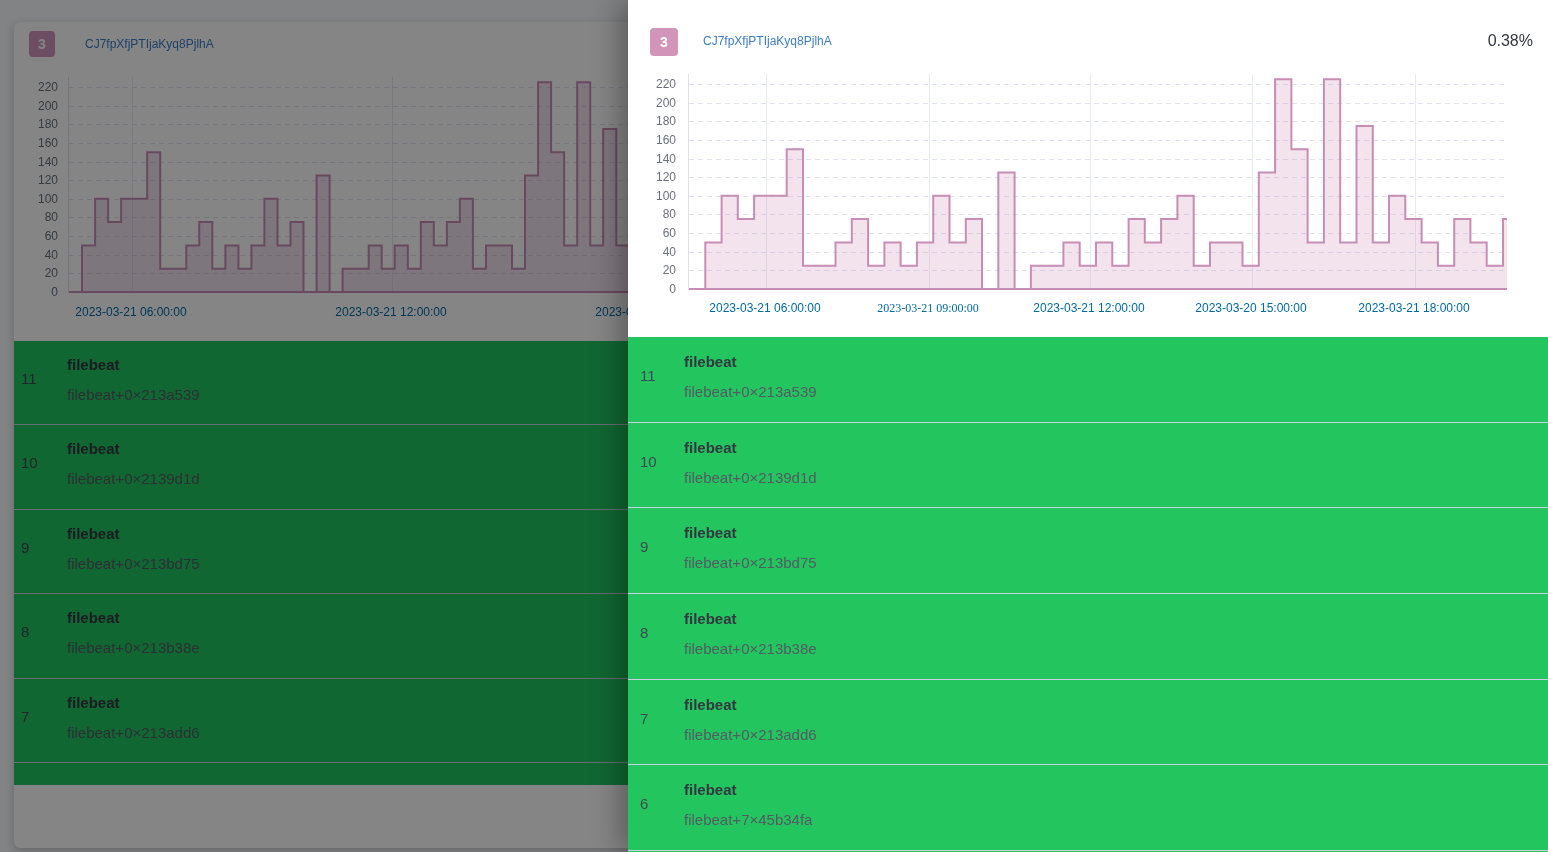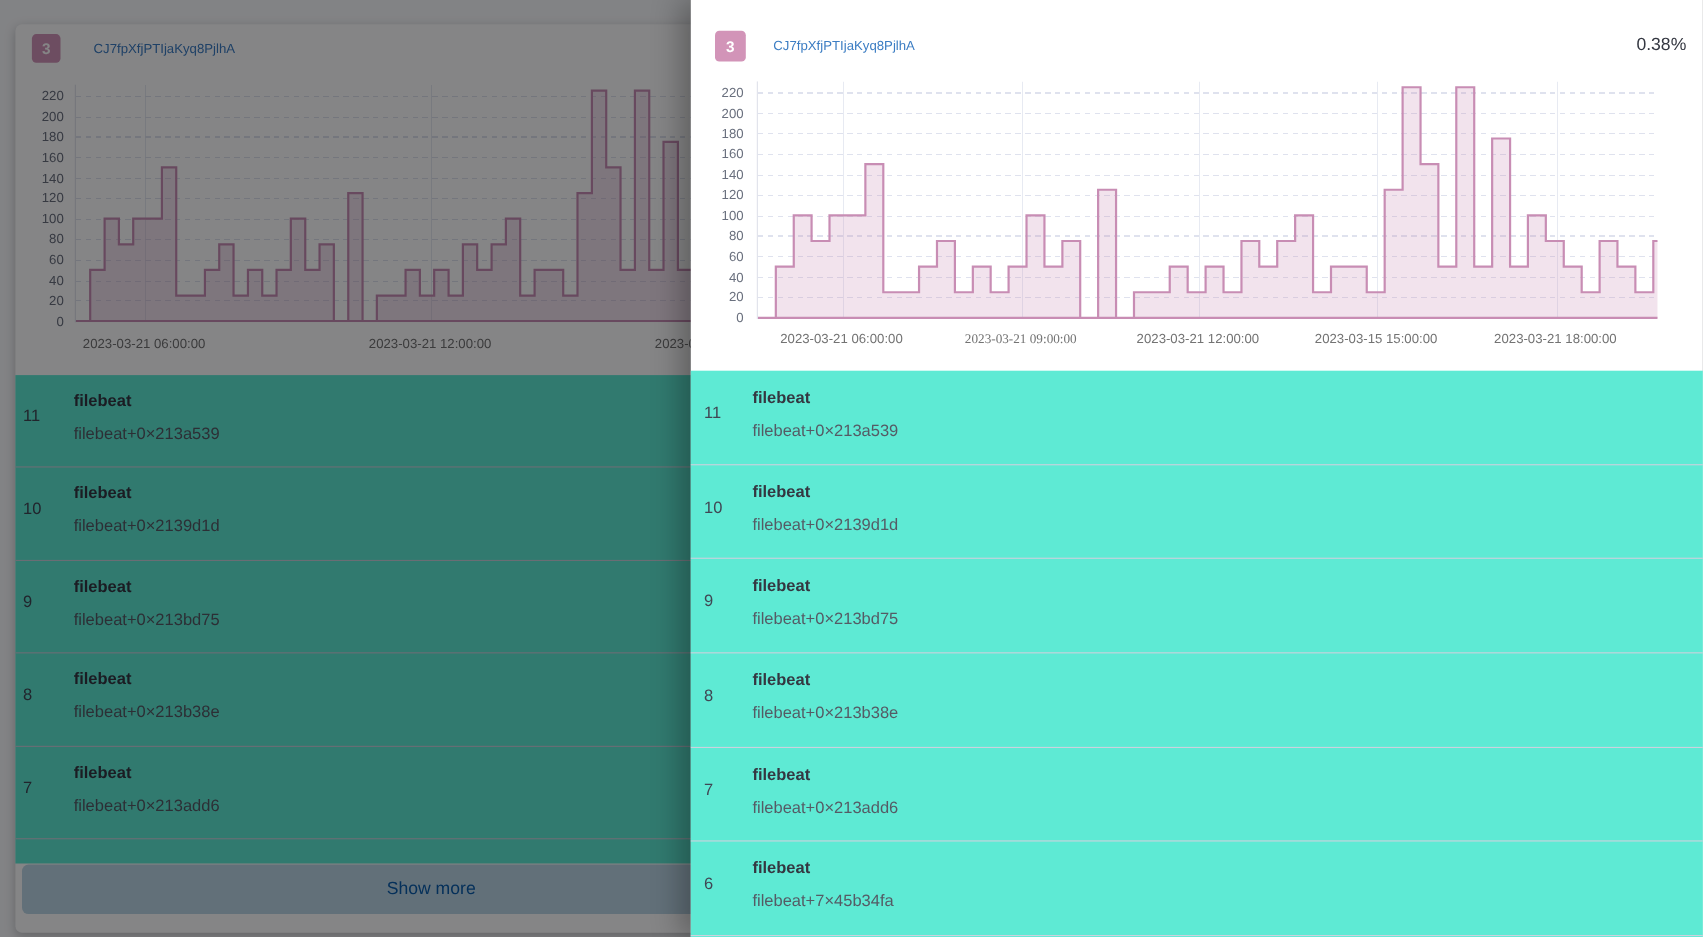--- a/index.html
+++ b/index.html
@@ -27,23 +27,23 @@
   .card .head-badge{position:absolute;left:15px;top:9px;width:26px;height:26px;}
   .card .trace-title{position:absolute;left:71px;top:12px;}
 
   .chart-plot{position:absolute;border-left:1px solid #dfe2ea;overflow:hidden;}
   .card .chart-plot{left:54px;top:55px;width:666px;height:216px;}
   .ylabels{position:absolute;width:40px;height:216px;}
   .card .ylabels{left:4px;top:55px;}
   .xlabels{position:absolute;height:18px;}
   .card .xlabels{left:54px;top:282px;width:680px;}
   .ytick{position:absolute;width:40px;text-align:right;font-size:12px;line-height:16px;color:#6a707e;}
-  .xtick{position:absolute;width:150px;text-align:center;font-size:12px;line-height:16px;color:#737373;white-space:nowrap;}
-
-  .rows{position:absolute;left:0;right:0;background:#5eead4;}
+  .xtick{position:absolute;width:150px;text-align:center;font-size:12px;line-height:16px;color:#0369a1;white-space:nowrap;}
+
+  .rows{position:absolute;left:0;right:0;background:#22c55e;}
   .card .rows{top:319px;height:444px;}
   .row{position:relative;box-sizing:border-box;border-bottom:1px solid #ccd2dd;}
   .card .row{height:84.4px;}
   .row .rank{position:absolute;color:#404754;font-size:15px;line-height:16px;}
   .row .fn{position:absolute;color:#343741;font-size:15px;font-weight:700;line-height:18px;}
   .row .addr{position:absolute;color:#555b65;font-size:15px;line-height:18px;}
   .card .row .rank{left:7px;top:30px;}
   .card .row .fn{left:53px;top:15px;}
   .card .row .addr{left:53px;top:45px;}
 
@@ -143,21 +143,20 @@
       <div class="fn">filebeat</div>
       <div class="addr">filebeat+0×213b38e</div>
     </div>
     <div class="row">
       <div class="rank">7</div>
       <div class="fn">filebeat</div>
       <div class="addr">filebeat+0×213add6</div>
     </div>
   </div>
 
-  <button class="show-more">Show more</button>
 </div>
 
 <div class="overlay"></div>
 
 <div class="flyout">
   <span class="badge head-badge">3</span>
   <a class="trace-title">CJ7fpXfjPTIjaKyq8PjlhA</a>
   <div class="pct">0.38%</div>
 
   <div class="ylabels" id="yl-fly">
@@ -193,21 +192,21 @@
         <line x1="0" y1="47.5" x2="818" y2="47.5" stroke="#dfe2ee" stroke-width="1" shape-rendering="crispEdges" stroke-dasharray="5 4"></line>
         <line x1="0" y1="29.5" x2="818" y2="29.5" stroke="#dfe2ee" stroke-width="1" shape-rendering="crispEdges" stroke-dasharray="5 4"></line>
         <line x1="0" y1="10.5" x2="818" y2="10.5" stroke="#dfe2ee" stroke-width="1" shape-rendering="crispEdges" stroke-dasharray="5 4"></line>
         <path d="M0 215 L0.0 215.0 L16.3 215.0 L16.3 168.4 L32.6 168.4 L32.6 121.8 L48.8 121.8 L48.8 145.1 L65.1 145.1 L65.1 121.8 L81.4 121.8 L81.4 121.8 L97.7 121.8 L97.7 75.2 L114.0 75.2 L114.0 191.7 L130.2 191.7 L130.2 191.7 L146.5 191.7 L146.5 168.4 L162.8 168.4 L162.8 145.1 L179.1 145.1 L179.1 191.7 L195.4 191.7 L195.4 168.4 L211.6 168.4 L211.6 191.7 L227.9 191.7 L227.9 168.4 L244.2 168.4 L244.2 121.8 L260.5 121.8 L260.5 168.4 L276.8 168.4 L276.8 145.1 L293.0 145.1 L293.0 215.0 L309.3 215.0 L309.3 98.5 L325.6 98.5 L325.6 215.0 L341.9 215.0 L341.9 191.7 L358.2 191.7 L358.2 191.7 L374.4 191.7 L374.4 168.4 L390.7 168.4 L390.7 191.7 L407.0 191.7 L407.0 168.4 L423.3 168.4 L423.3 191.7 L439.6 191.7 L439.6 145.1 L455.8 145.1 L455.8 168.4 L472.1 168.4 L472.1 145.1 L488.4 145.1 L488.4 121.8 L504.7 121.8 L504.7 191.7 L521.0 191.7 L521.0 168.4 L537.2 168.4 L537.2 168.4 L553.5 168.4 L553.5 191.7 L569.8 191.7 L569.8 98.5 L586.1 98.5 L586.1 5.3 L602.4 5.3 L602.4 75.2 L618.6 75.2 L618.6 168.4 L634.9 168.4 L634.9 5.3 L651.2 5.3 L651.2 168.4 L667.5 168.4 L667.5 51.9 L683.8 51.9 L683.8 168.4 L700.0 168.4 L700.0 121.8 L716.3 121.8 L716.3 145.1 L732.6 145.1 L732.6 168.4 L748.9 168.4 L748.9 191.7 L765.2 191.7 L765.2 145.1 L781.4 145.1 L781.4 168.4 L797.7 168.4 L797.7 191.7 L814.0 191.7 L814.0 145.1 L830.3 145.1 L830.3 215 Z" fill="rgba(200,139,180,0.24)" stroke="#c88db4" stroke-width="2"></path>
       </svg>
   </div>
   <div class="xlabels" id="xl-fly">
       <div class="xtick" style="left: 2px; top: 0px;">2023-03-21 06:00:00</div>
       <div class="xtick" style="left: 165px; top: 0px; font-family: Liberation Serif, serif;">2023-03-21 09:00:00</div>
       <div class="xtick" style="left: 326px; top: 0px;">2023-03-21 12:00:00</div>
-      <div class="xtick" style="left: 488px; top: 0px;">2023-03-15 15:00:00</div>
+      <div class="xtick" style="left: 488px; top: 0px;">2023-03-20 15:00:00</div>
       <div class="xtick" style="left: 651px; top: 0px;">2023-03-21 18:00:00</div>
     </div>
 
   <div class="rows">
     <div class="row">
       <div class="rank">11</div>
       <div class="fn">filebeat</div>
       <div class="addr">filebeat+0×213a539</div>
     </div>
     <div class="row">

